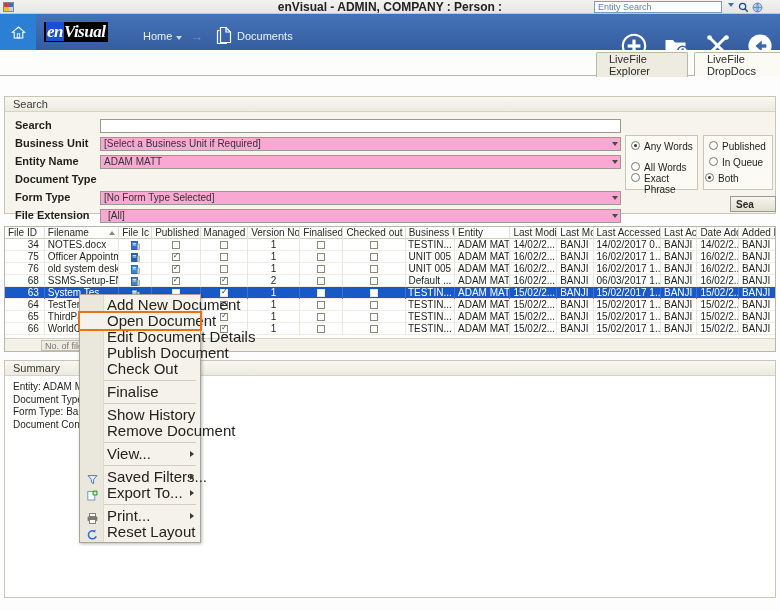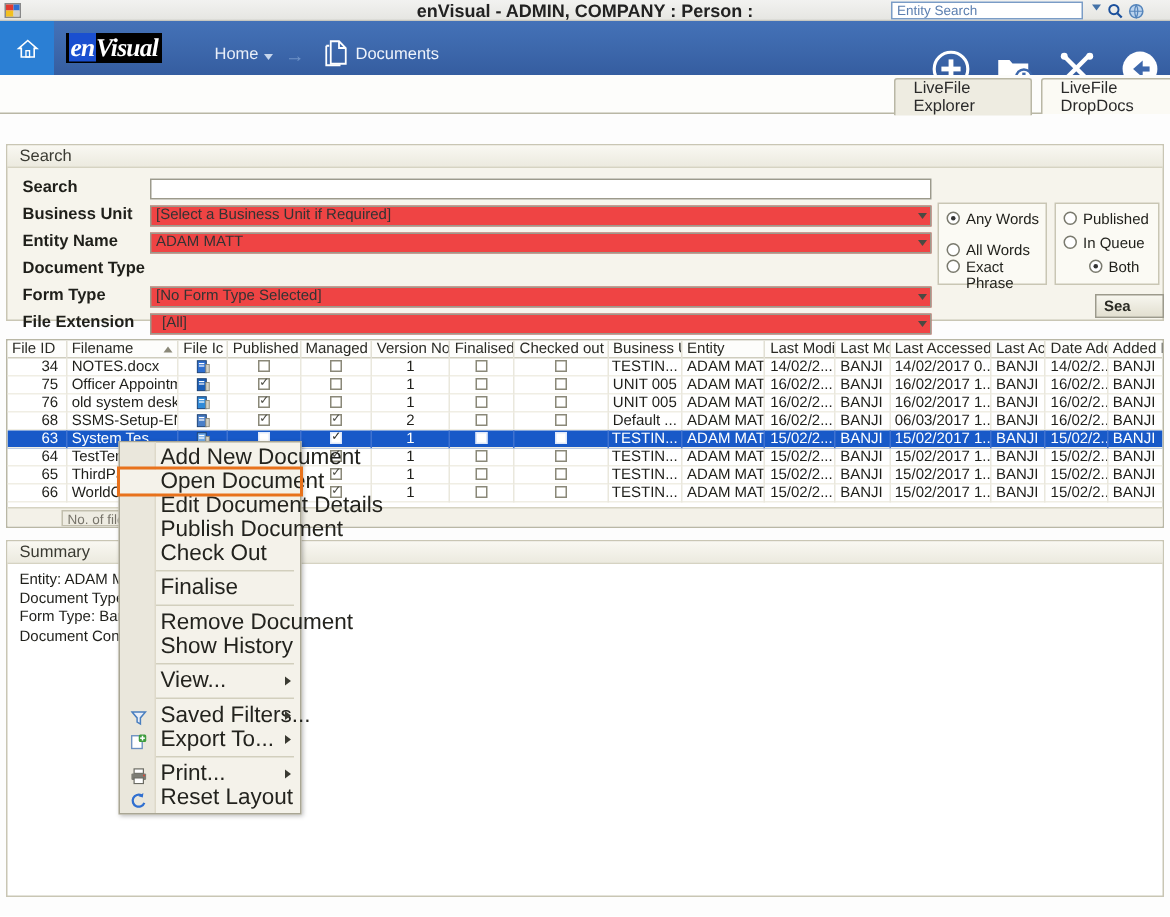--- a/index.html
+++ b/index.html
@@ -119,21 +119,21 @@
   }
   #searchPanel { left:4px; top:96px; width:772px; height:118px; }
   .frow { position:absolute; height:14px; }
   .flabel { position:absolute; left:10px; font-size:11px; color:#1f1f1a; font-weight:bold; }
   .finput {
     position:absolute; left:95px; width:521px; height:14px;
     background:#fff; border:1px solid #9c9a8c;
     font-size:10px; color:#333; padding-left:3px; line-height:12px;
     white-space:nowrap; overflow:hidden;
   }
-  .finput.combo { background:#ef4444; }
+  .finput.combo { background:#f9a8d4; }
   .fcaret {
     position:absolute; right:2px; top:4px; width:0;height:0;
     border-left:3px solid transparent;border-right:3px solid transparent;
     border-top:4px solid #4a4a42;
   }
   .radiobox {
     position:absolute; background:#fbfaf4; border:1px solid #c9c6b4;
   }
   .rbitem { position:absolute; font-size:10px; color:#1f1f1a; display:flex; gap:4px;}
   .radio {
@@ -398,21 +398,21 @@
 
     <div class="radiobox" style="left:698px;top:38px;width:70px;height:55px;">
       <div class="rbitem" style="left:5px;top:5px;">
         <span class="radio"></span>
         <span>Published</span>
       </div>
       <div class="rbitem" style="left:5px;top:21px;">
         <span class="radio"></span>
         <span>In Queue</span>
       </div>
-      <div class="rbitem" style="left:22px;top:37px;">
+      <div class="rbitem" style="left:1px;top:37px;">
         <span class="radio on"></span>
         <span>Both</span>
       </div>
     </div>
   </div>
 
   <div class="searchbtn">Sea</div>
 
   <div id="grid">
     <div class="ghead" id="gridHead">
@@ -640,22 +640,22 @@
     <div class="mgutter"></div>
     <div class="mitems" id="ctxItems">
         <div class="mi"><span>Add New Document</span></div>
         <div class="mi hl"><span>Open Document</span></div>
         <div class="mi"><span>Edit Document Details</span></div>
         <div class="mi"><span>Publish Document</span></div>
         <div class="mi"><span>Check Out</span></div>
         <div class="msep"></div>
         <div class="mi"><span>Finalise</span></div>
         <div class="msep"></div>
+        <div class="mi"><span>Show History</span></div>
         <div class="mi"><span>Remove Document</span></div>
-        <div class="mi"><span>Show History</span></div>
         <div class="msep"></div>
         <div class="mi"><span>View...</span><span class="arrow"></span></div>
         <div class="msep"></div>
         <div class="mi"><span class="micon"><svg width="11" height="11" viewBox="0 0 11 11">
               <path d="M1 1.6 H10 L6.6 5.6 V9.6 L4.4 8.4 V5.6 Z" fill="#e8eef8" stroke="#4a7fbf" stroke-width="1"></path>
             </svg></span><span>Saved Filters...</span><span class="arrow"></span></div>
         <div class="mi"><span class="micon"><svg width="11" height="11" viewBox="0 0 11 11">
               <rect x="0.8" y="1.5" width="7" height="8.5" fill="#fff" stroke="#6a8fc0" stroke-width="0.9"></rect>
               <rect x="5.5" y="0.6" width="5" height="5" rx="1" fill="#3e9c3e"></rect>
               <rect x="7.5" y="1.5" width="1" height="3.2" fill="#fff"></rect>

